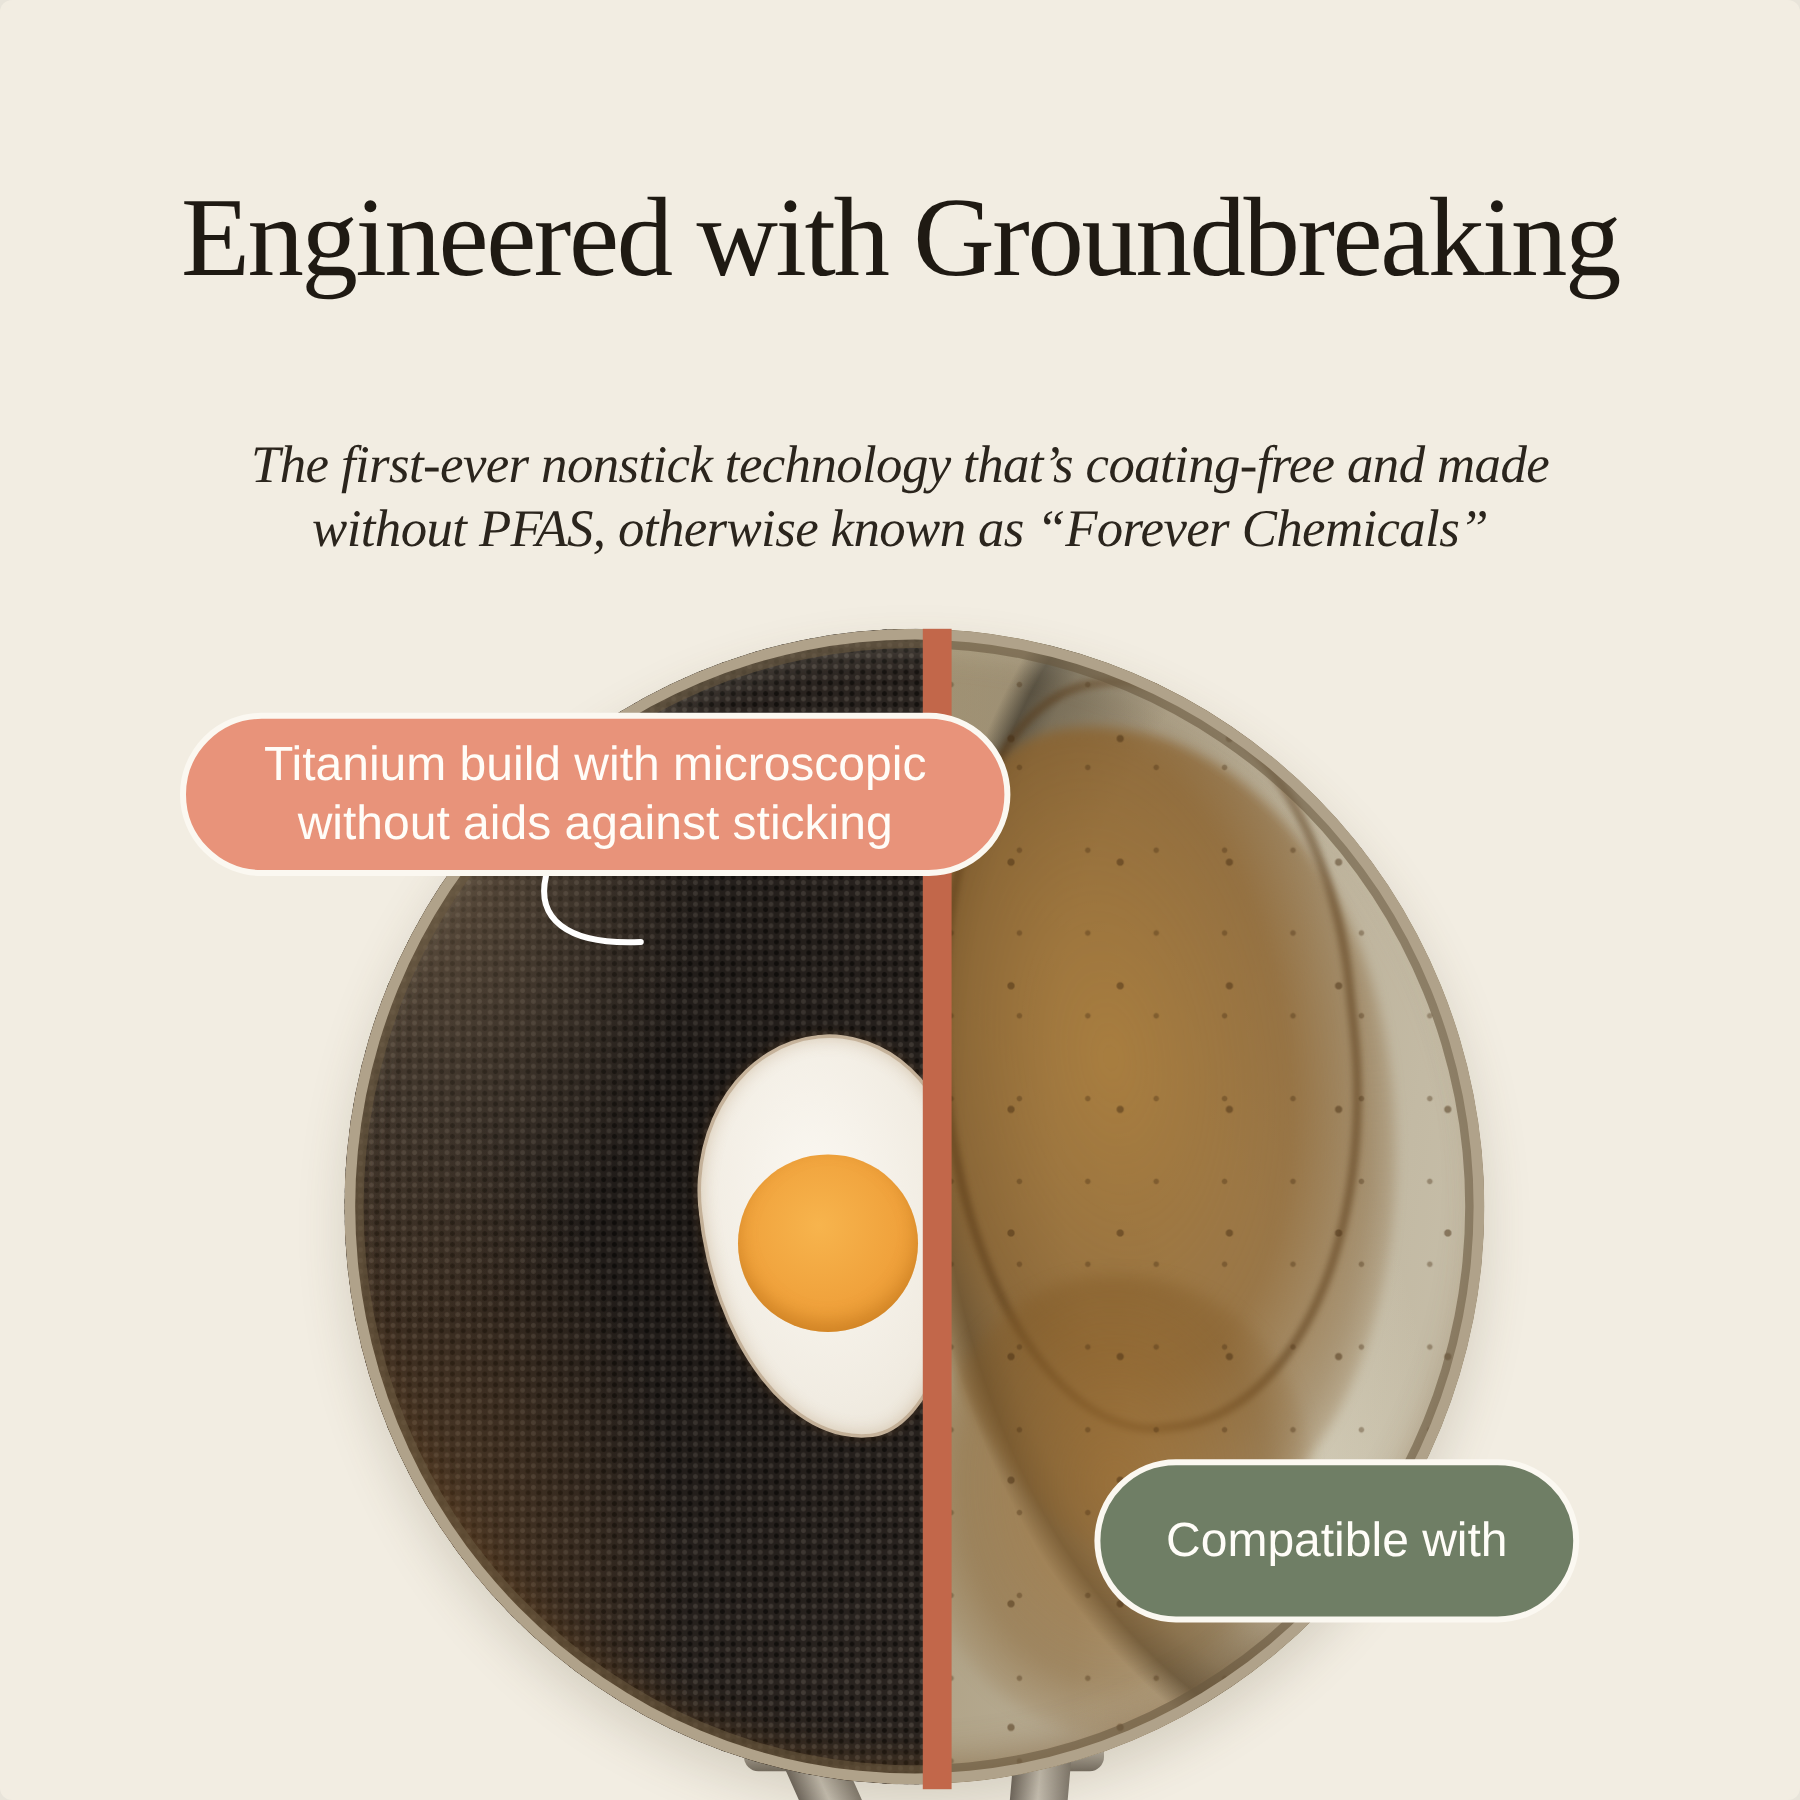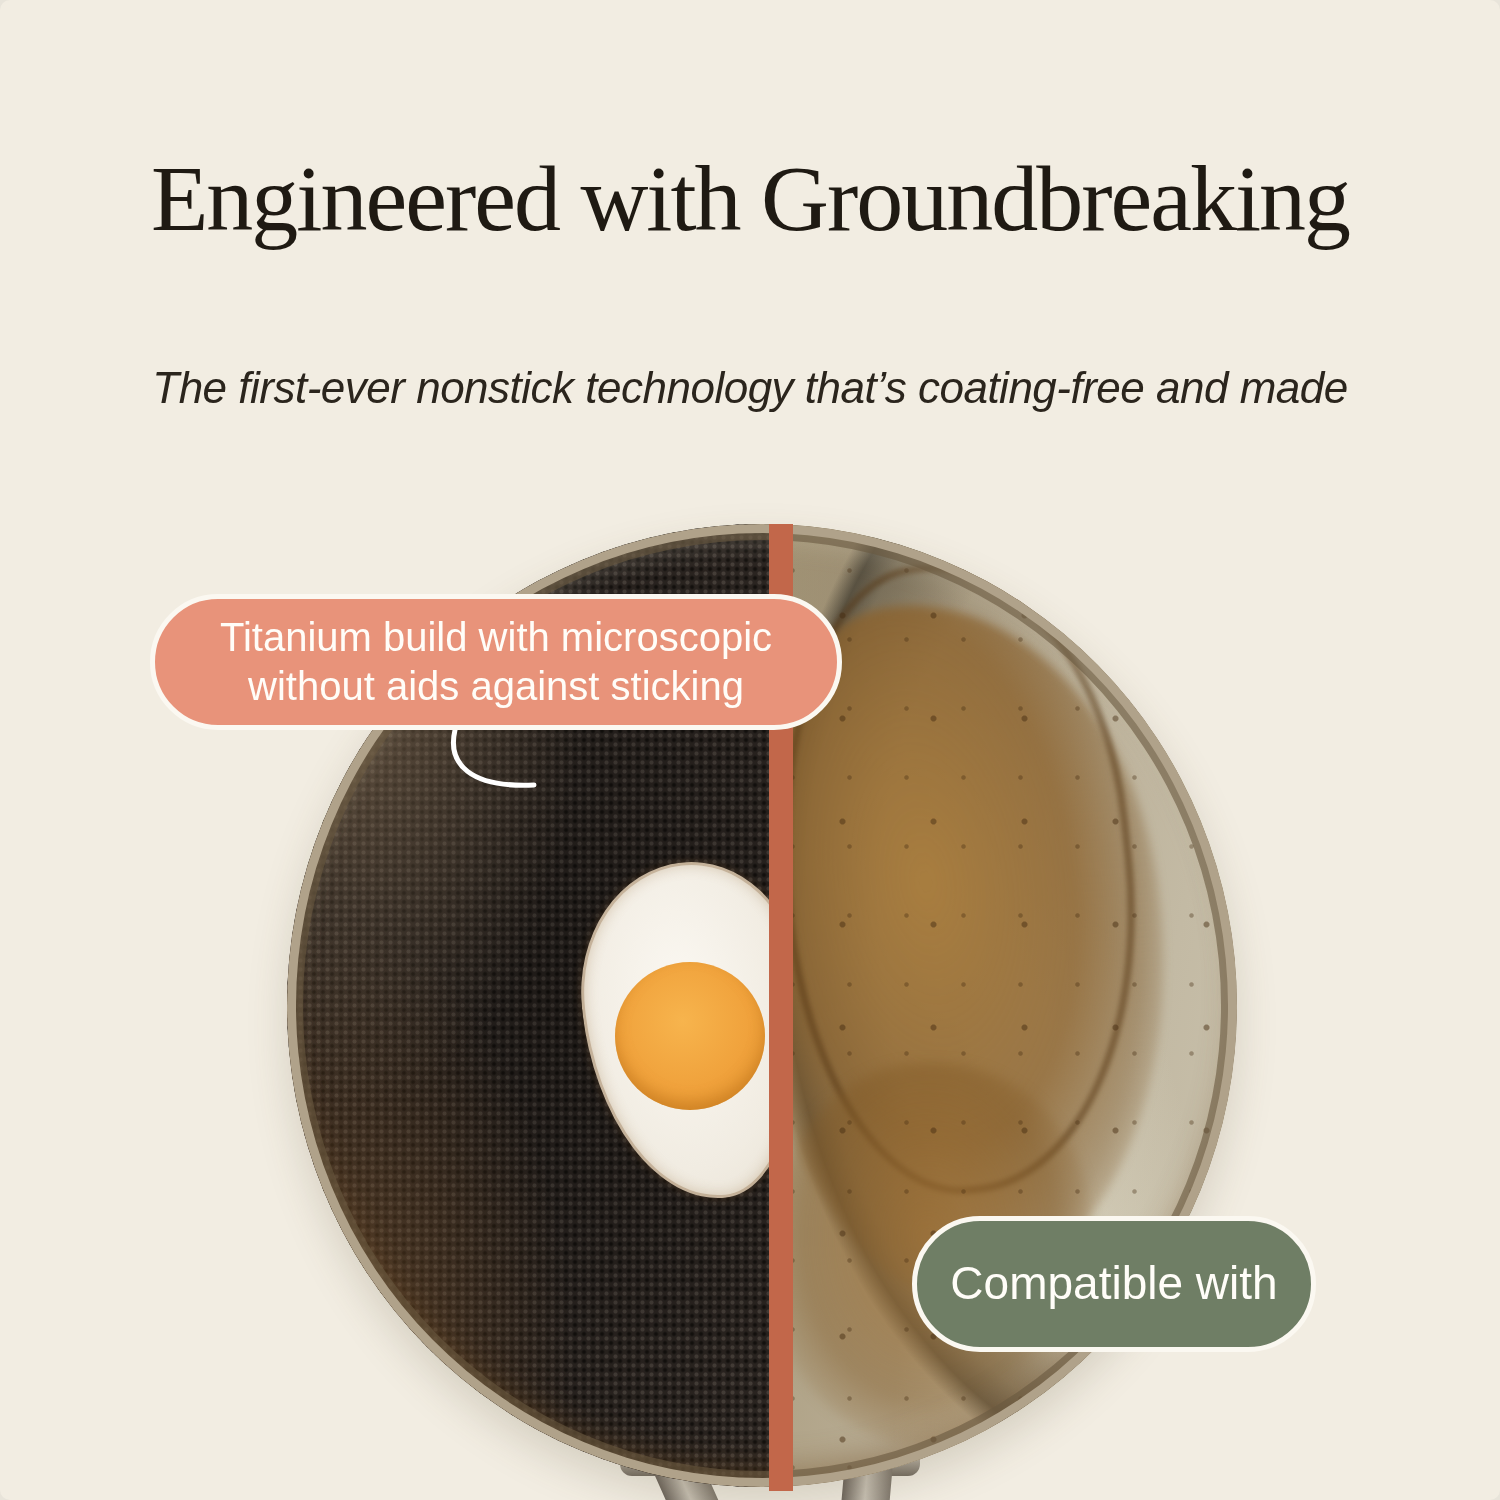--- a/index.html
+++ b/index.html
@@ -14,21 +14,21 @@
   .title{
     position:absolute;left:0;top:88px;width:1500px;
     text-align:center;color:#1f1a13;
     font-family:"Liberation Serif",serif;
     font-size:94px;line-height:1.02;letter-spacing:-2px;font-weight:500;
   }
   .title span{display:block;}
   .subtitle{
     position:absolute;left:0;top:318px;width:1500px;
     text-align:center;color:#2b251d;
-    font-family:Liberation Sans, sans-serif;font-style:italic;
+    font-family:Liberation Serif, serif;font-style:italic;
     font-size:44px;line-height:1.2;letter-spacing:-0.5px;
   }
   .subtitle span{display:block;}
 
   
   .scene{position:absolute;inset:0;margin-top:32px;}
 
   
   .handle{position:absolute;left:590px;top:1380px;width:360px;height:120px;z-index:1;}
   .handle .yoke{
@@ -136,34 +136,35 @@
     display:flex;flex-direction:column;justify-content:center;align-items:center;
     color:#fffdf8;text-align:center;
   }
   .pill span{display:block;}
   .pill-pink{
     left:150px;top:562px;width:682px;height:126px;
     background:#e8937a;font-size:40px;line-height:1.22;
   }
   .pill-green{
     left:912px;top:1184px;width:394px;height:126px;
-    background:#6f7e65;font-size:46px;line-height:1.2;
+    background:#6f7e65;font-size:40px;line-height:1.2;
   }
 </style>
 </head>
 <body>
 
 <div class="canvas">
 
   <h1 class="title">
     <span>Engineered with Groundbreaking</span>
   </h1>
 
   <p class="subtitle">
     <span>The first-ever nonstick technology that’s coating-free and made</span>
+    <span>without PFAS, otherwise known as “Forever Chemicals”</span>
   </p>
 
   <div class="scene">
 
     <div class="handle">
       <div class="yoke"></div>
       <div class="leg left"></div>
       <div class="leg right"></div>
     </div>
 

